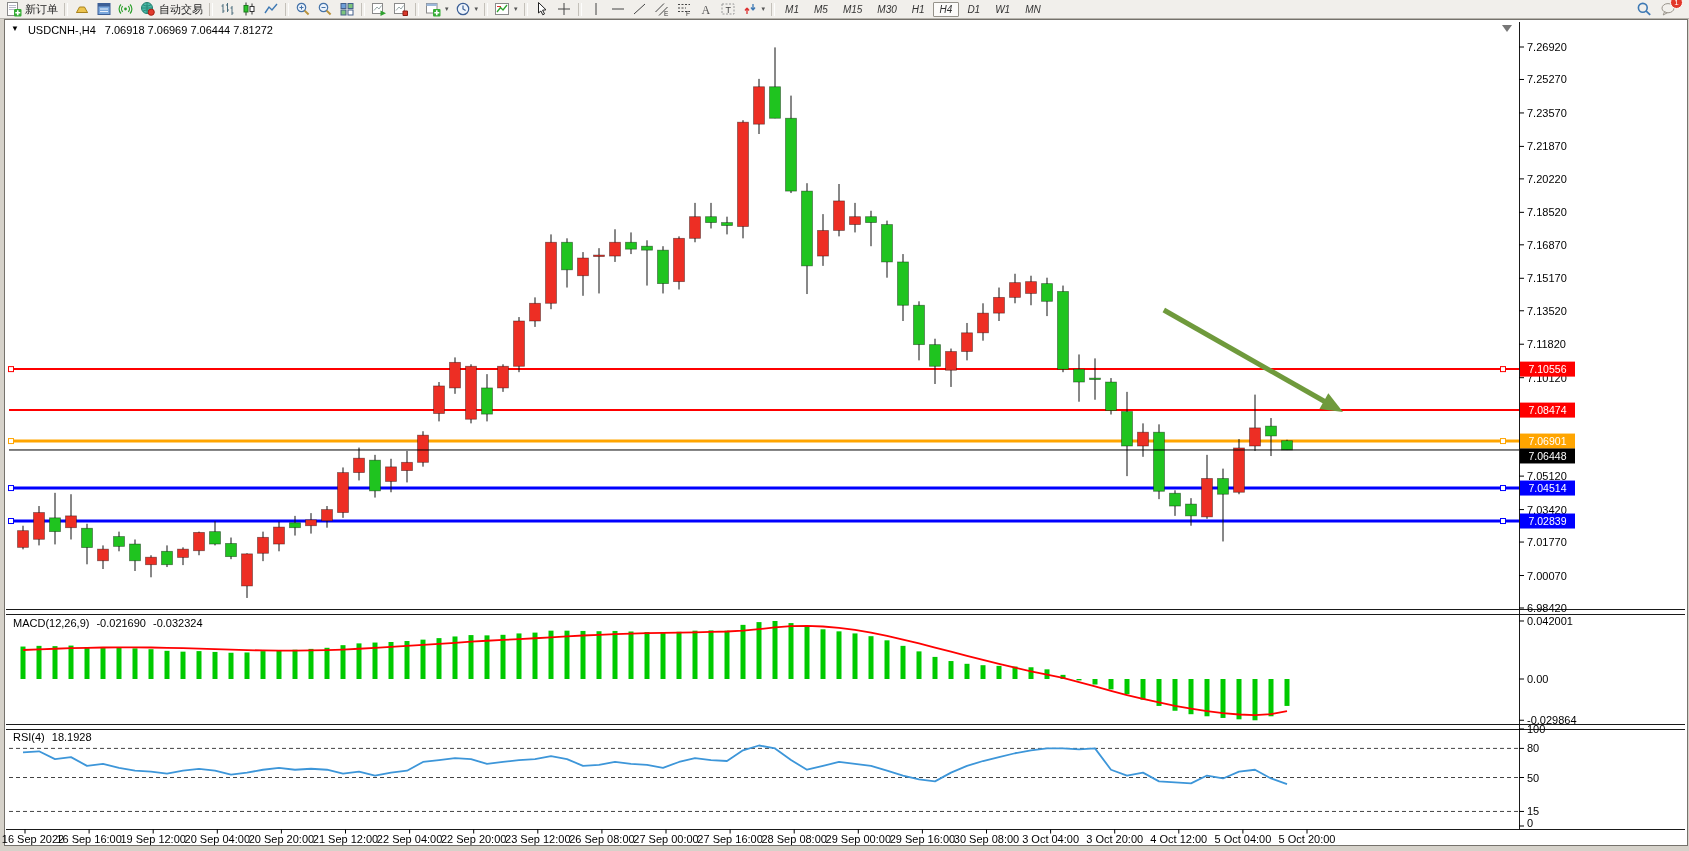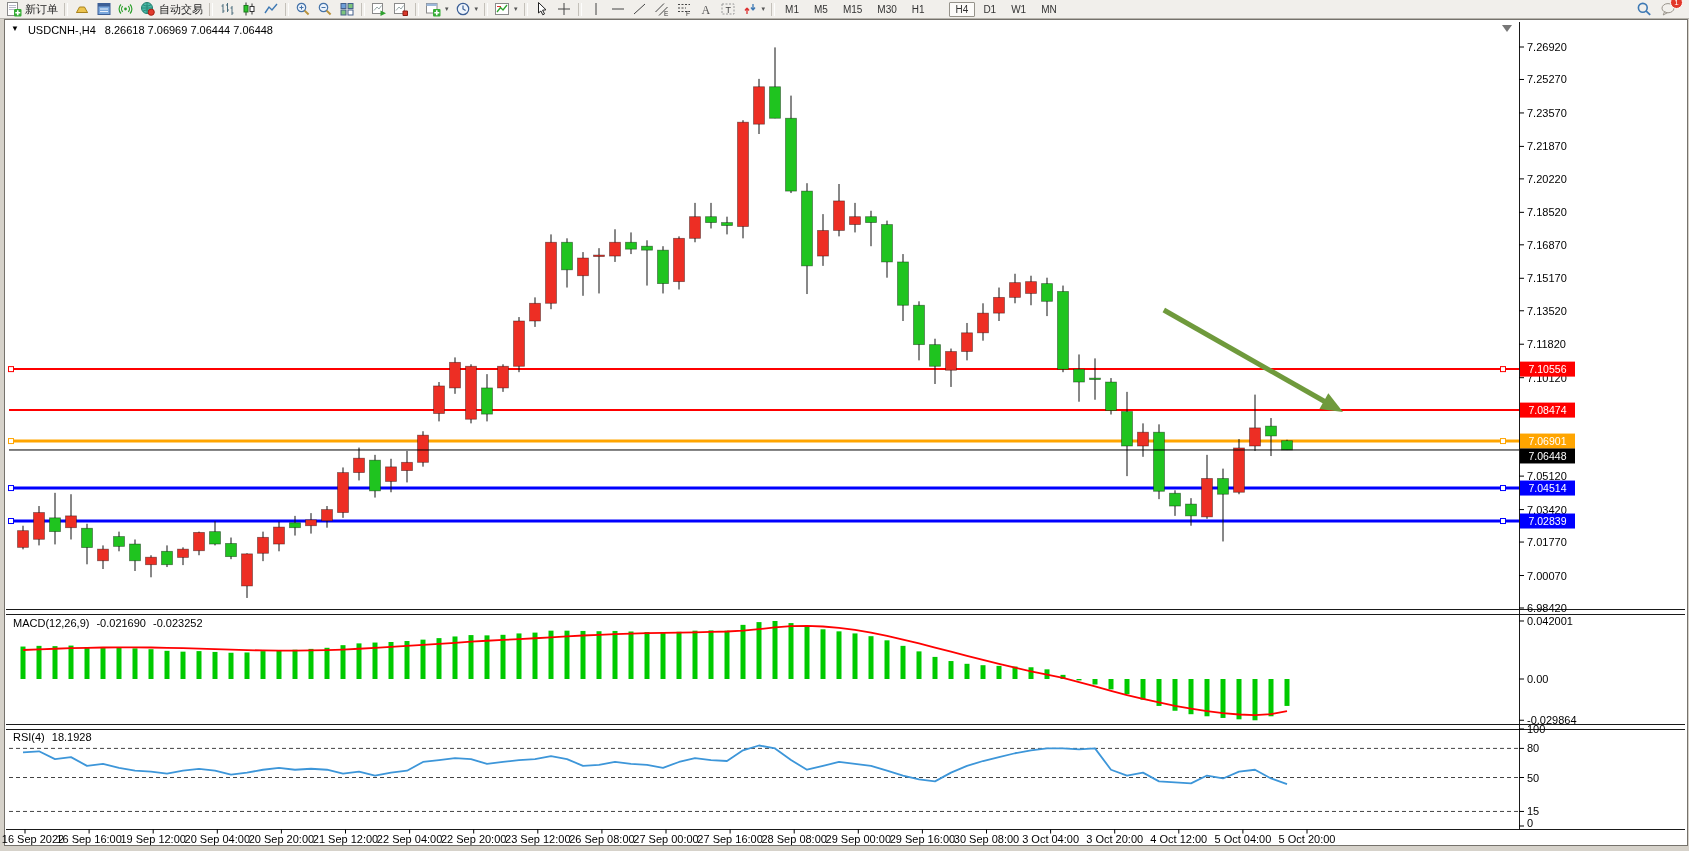--- a/index.html
+++ b/index.html
@@ -4,22 +4,22 @@
 <style>
   html,body{margin:0;padding:0;}
   body{width:1689px;height:851px;background:#d6d2ca;font-family:"Liberation Sans",sans-serif;overflow:hidden;position:relative;}
   .toolbar{position:absolute;left:0;top:0;width:1689px;height:19px;background:#f1efeb;border-bottom:1px solid #b7b4ad;display:flex;align-items:center;padding:0 3px;box-sizing:border-box;z-index:5;}
   .tbtn{height:17px;display:flex;align-items:center;gap:3px;padding:0 3px;font-size:11px;color:#222;cursor:default;}
   .sep{width:2px;height:13px;border-left:1px solid #c3c0b9;border-right:1px solid #fdfdfc;margin:0 3px;}
   .ico{width:16px;height:16px;display:inline-block;}
   .ico svg{width:16px;height:16px;display:block;}
   .caret{font-size:7px;color:#555;margin-left:1px;}
   .tfwrap{display:flex;align-items:center;gap:1px;}
-  .tf{font-size:10px;padding:1px 6px;color:#333;border:1px solid transparent;border-radius:1px;}
-  .tf.active{background:#fcfbf9;border:1px solid #96938b;margin-left:16px;}
+  .tf{font-size:10px;padding:1px 6px;color:#333;border:1px solid transparent;border-radius:1px;font-style:italic;}
+  .tf.active{background:#fcfbf9;border:1px solid #96938b;}
   .tb-right{margin-left:auto;display:flex;align-items:center;gap:8px;padding-right:10px;}
   .bubble{position:relative;}
   .badge{position:absolute;top:-5px;right:-7px;background:#e2372a;color:#fff;border-radius:50%;min-width:11px;height:11px;font-size:8px;line-height:11px;text-align:center;border:1px solid #fff;}
   .win{position:absolute;left:4px;top:19px;width:1684px;height:827px;background:#ffffff;border:1px solid #75726c;box-sizing:border-box;z-index:1;}
   .chart-header{position:absolute;left:6px;top:4px;font-size:11px;color:#000;display:flex;gap:9px;z-index:4;background:#fff;padding-right:6px;}
   .chart-header .tri{font-size:8px;color:#000;}
   .ind-label{position:absolute;font-size:11px;color:#000;z-index:4;display:flex;gap:7px;}
   #chart-svg{position:absolute;left:-4px;top:-19px;width:1689px;height:851px;z-index:2;pointer-events:none;}
 </style>
 </head>
@@ -281,27 +281,27 @@
         </svg>
       <span class="badge">1</span>
     </span>
   </div>
 </div>
 
 <div class="win">
   <div class="chart-header">
     <span class="tri">▼</span>
     <span>USDCNH-,H4</span>
-    <span>8.26618 7.06969 7.06444 7.06448</span>
+    <span>7.06918 7.06969 7.06444 7.81272</span>
   </div>
 
   <div class="ind-label" id="macd-label" style="left:8px;top:597px;">
     <span>MACD(12,26,9)</span>
     <span>-0.021690</span>
-    <span>-0.023252</span>
+    <span>-0.032324</span>
   </div>
   <div class="ind-label" id="rsi-label" style="left:8px;top:711px;">
     <span>RSI(4)</span>
     <span>18.1928</span>
   </div>
 
   <svg id="chart-svg" xmlns="http://www.w3.org/2000/svg">
       <g>
         <line x1="8" y1="368.11224880000003" x2="1518" y2="368.11224880000003" stroke="#ff0000" stroke-width="2"></line>
         <rect x="7.5" y="365.61224880000003" width="5" height="5" fill="#fff" stroke="#ff0000"></rect>

